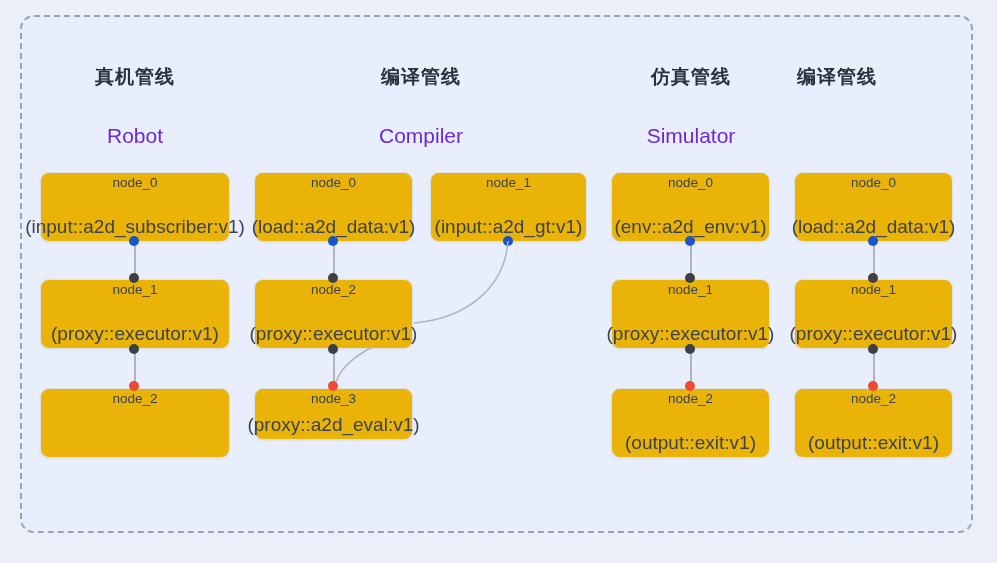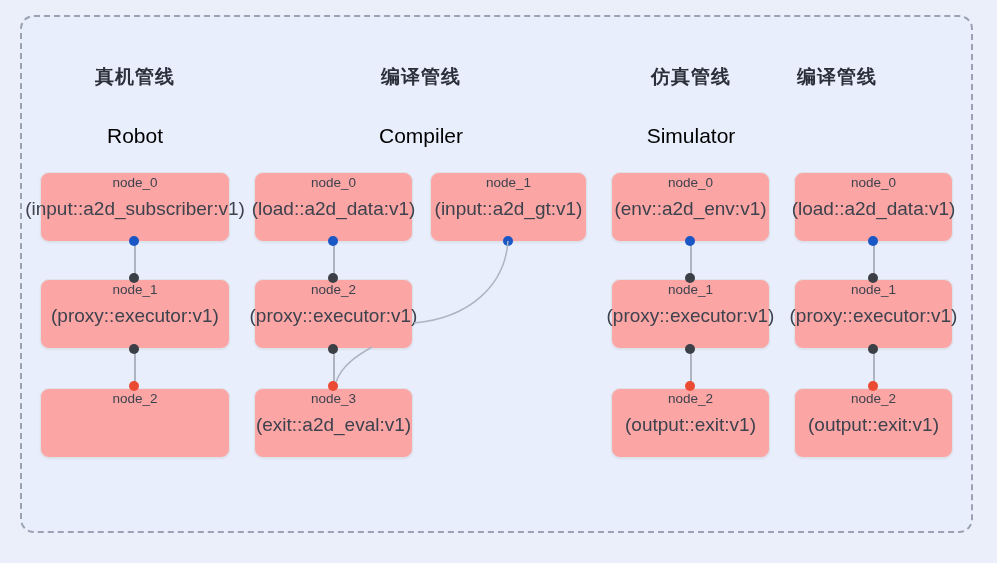--- a/index.html
+++ b/index.html
@@ -34,34 +34,34 @@
     font-size: 19px;
     font-weight: bold;
     color: #2a2f3a;
     letter-spacing: 1px;
     white-space: nowrap;
   }
   .col-title-en {
     position: absolute;
     text-align: center;
     font-size: 21px;
-    color: #000000;
+    color: #6d28d9;
     white-space: nowrap;
   }
   .node-box {
     position: absolute;
     box-sizing: border-box;
-    background: #fca5a5;
+    background: #eab308;
     border: 1px solid #dfe2e8;
     border-radius: 9px;
     box-shadow: 0 1px 2px rgba(40,50,80,0.07);
     display: flex;
     flex-direction: column;
     align-items: center;
-    justify-content: flex-start;
+    justify-content: space-between;
     text-align: center;
   }
   .node-name {
     font-size: 13.5px;
     color: #3d424d;
     line-height: 1.55;
   }
   .node-impl {
     font-size: 19px;
     color: #3d424d;
@@ -137,23 +137,23 @@
   </div>
   <div class="port-dot port-blue" style="left:503px; top:236px;"></div>
 
   <div class="node-box" style="left:254px; top:279px; width:159px; height:70px;">
     <div class="node-name">node_2</div>
     <div class="node-impl">(proxy::executor:v1)</div>
   </div>
   <div class="port-dot port-dark" style="left:328px; top:273px;"></div>
   <div class="port-dot port-dark" style="left:328px; top:344px;"></div>
 
-  <div class="node-box" style="left:254px; top:388px; width:159px; height:70px;">
+  <div class="node-box" style="left:254px; top:388px; width:159px; height:52px;">
     <div class="node-name">node_3</div>
-    <div class="node-impl">(exit::a2d_eval:v1)</div>
+    <div class="node-impl">(proxy::a2d_eval:v1)</div>
   </div>
   <div class="port-dot port-red" style="left:328px; top:381px;"></div>
 
   <div class="col-title-cn" style="left:611px; top:64px; width:160px;">仿真管线</div>
   <div class="col-title-en" style="left:611px; top:124px; width:160px;">Simulator</div>
 
   <div class="edge-line" style="left:690px; top:240px; height:38px;"></div>
   <div class="edge-line" style="left:690px; top:348px; height:38px;"></div>
 
   <div class="node-box" style="left:611px; top:172px; width:159px; height:70px;">

